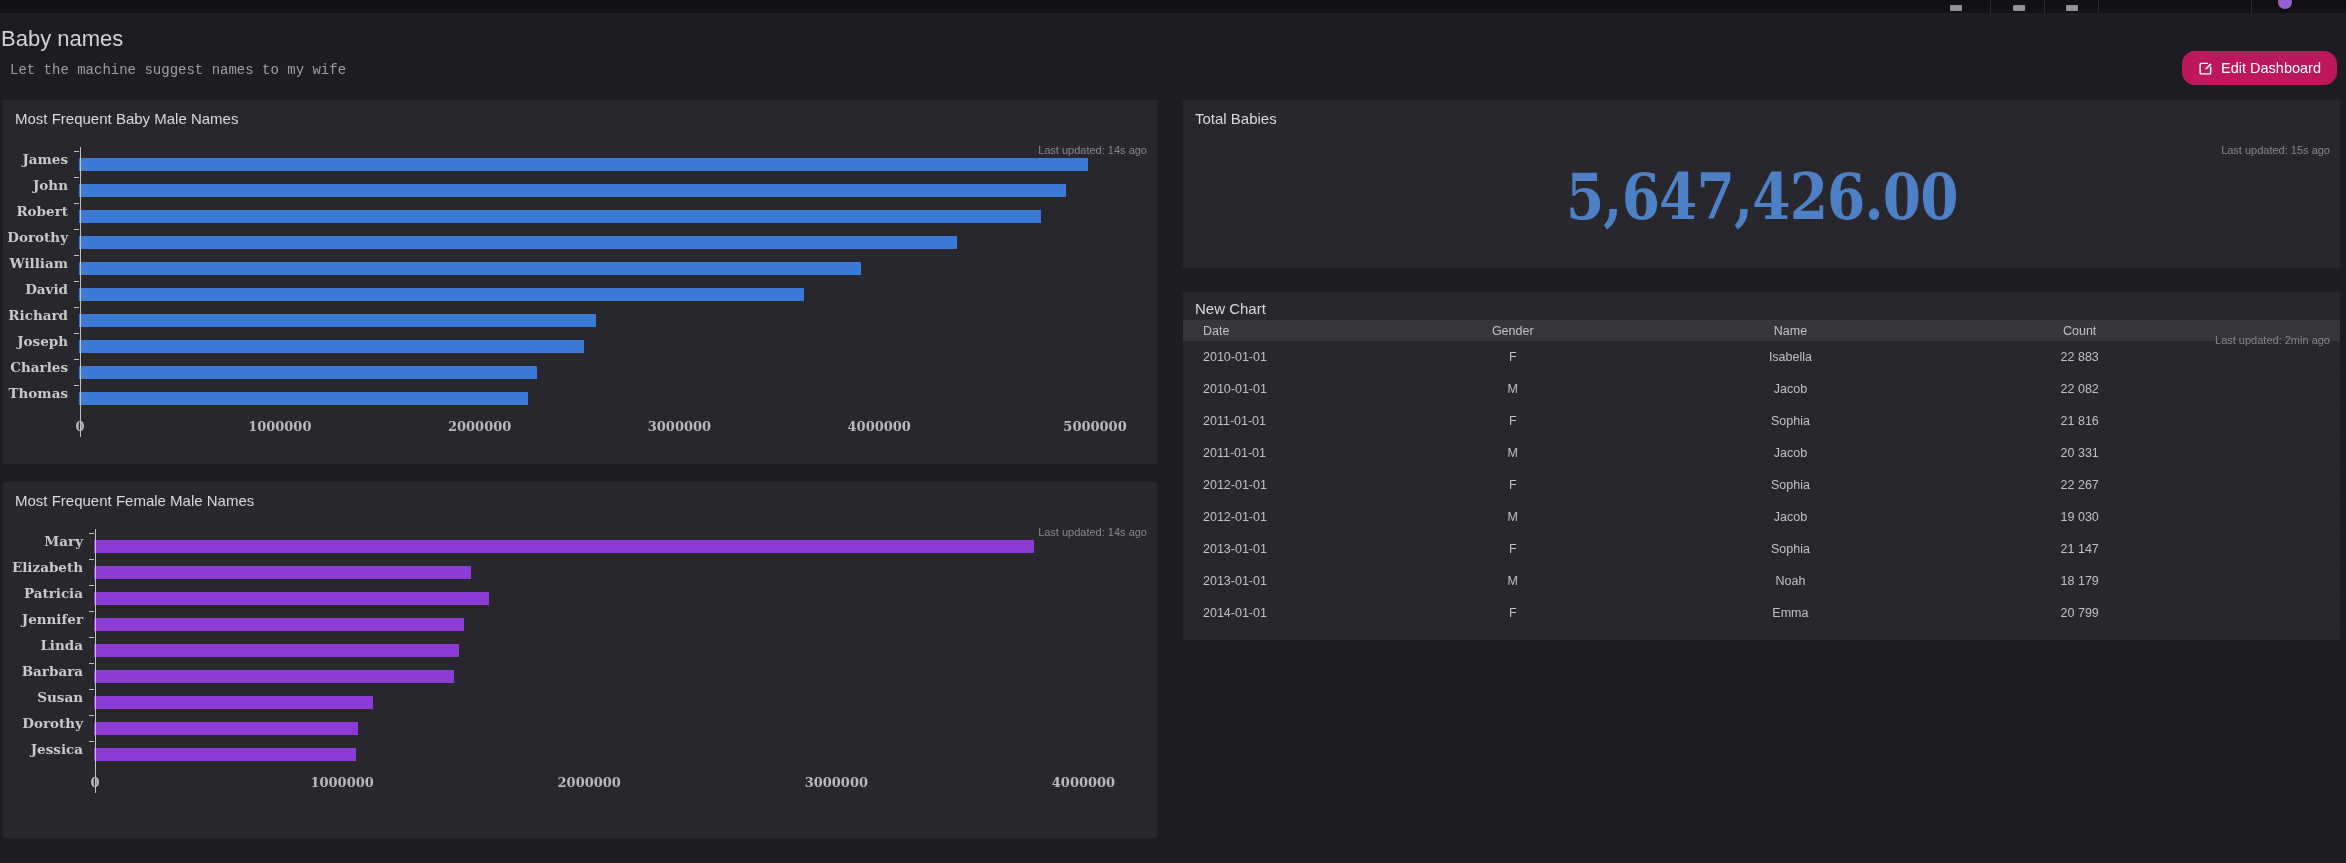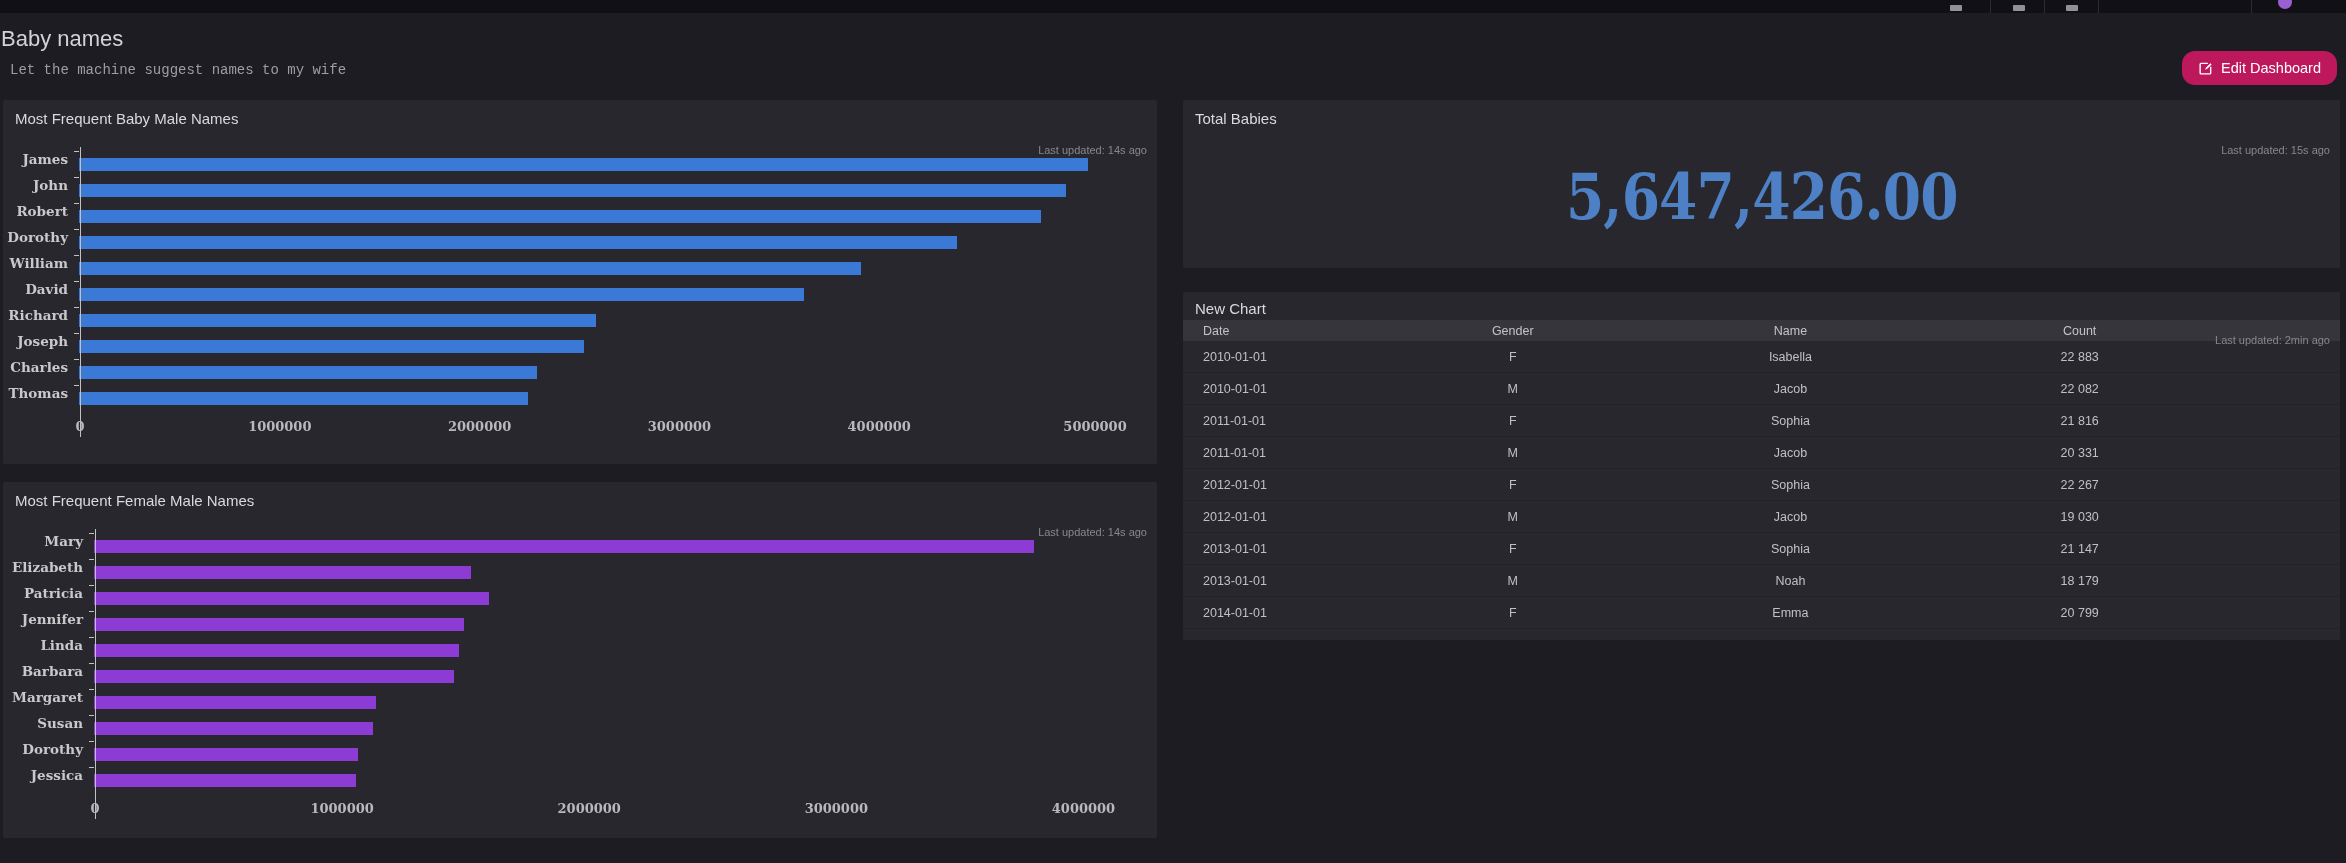--- a/index.html
+++ b/index.html
@@ -328,27 +328,20 @@
           </div>
         </div>
         <div class="bar-row">
           <span class="bar-cat">Barbara</span>
           <span class="bar-dash"></span>
           <div class="bar-wrap">
             <div class="bar" style="width: 34.375%; background: rgb(140, 59, 212);"></div>
           </div>
         </div>
         <div class="bar-row">
-          <span class="bar-cat">Margaret</span>
-          <span class="bar-dash"></span>
-          <div class="bar-wrap">
-            <div class="bar" style="width: 26.9231%; background: rgb(140, 59, 212);"></div>
-          </div>
-        </div>
-        <div class="bar-row">
           <span class="bar-cat">Susan</span>
           <span class="bar-dash"></span>
           <div class="bar-wrap">
             <div class="bar" style="width: 26.6827%; background: rgb(140, 59, 212);"></div>
           </div>
         </div>
         <div class="bar-row">
           <span class="bar-cat">Dorothy</span>
           <span class="bar-dash"></span>
           <div class="bar-wrap">

